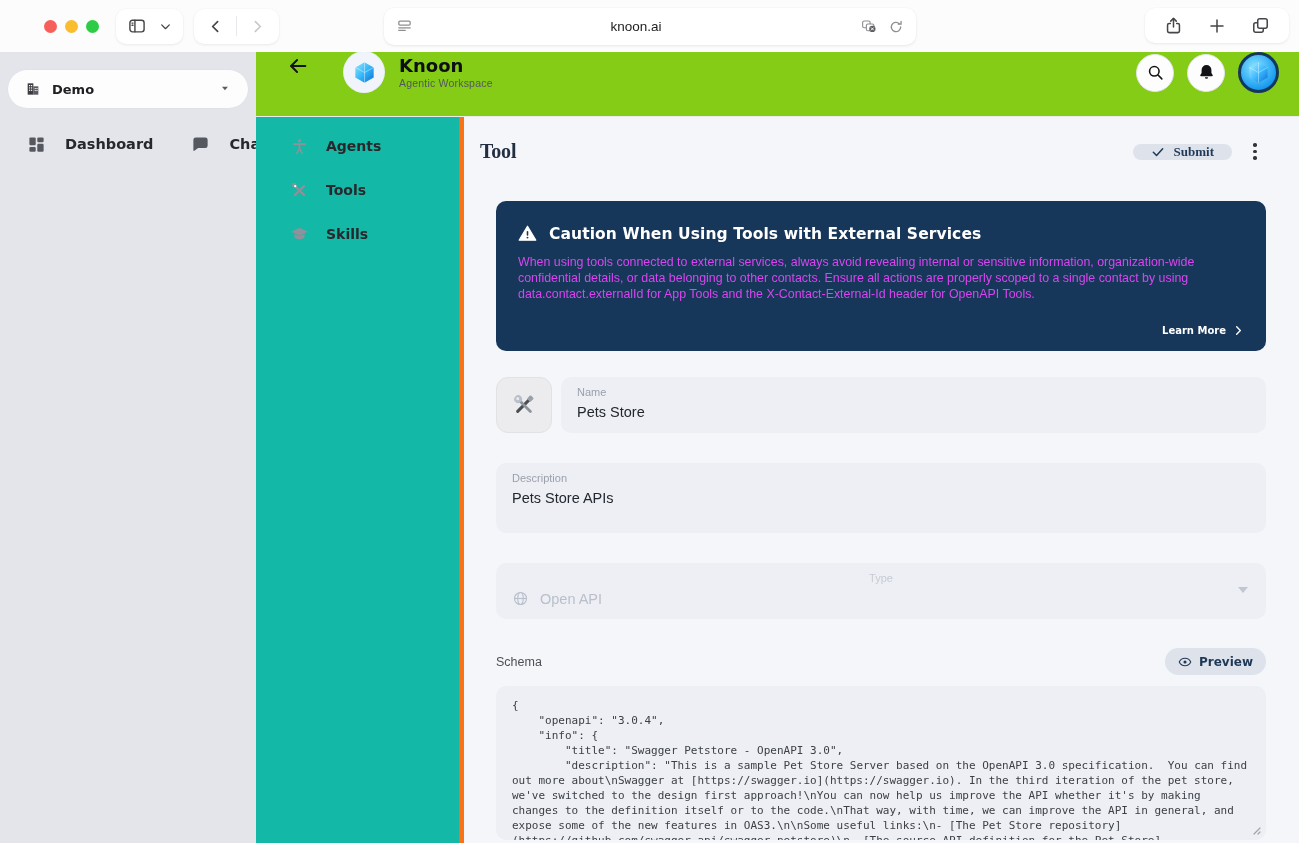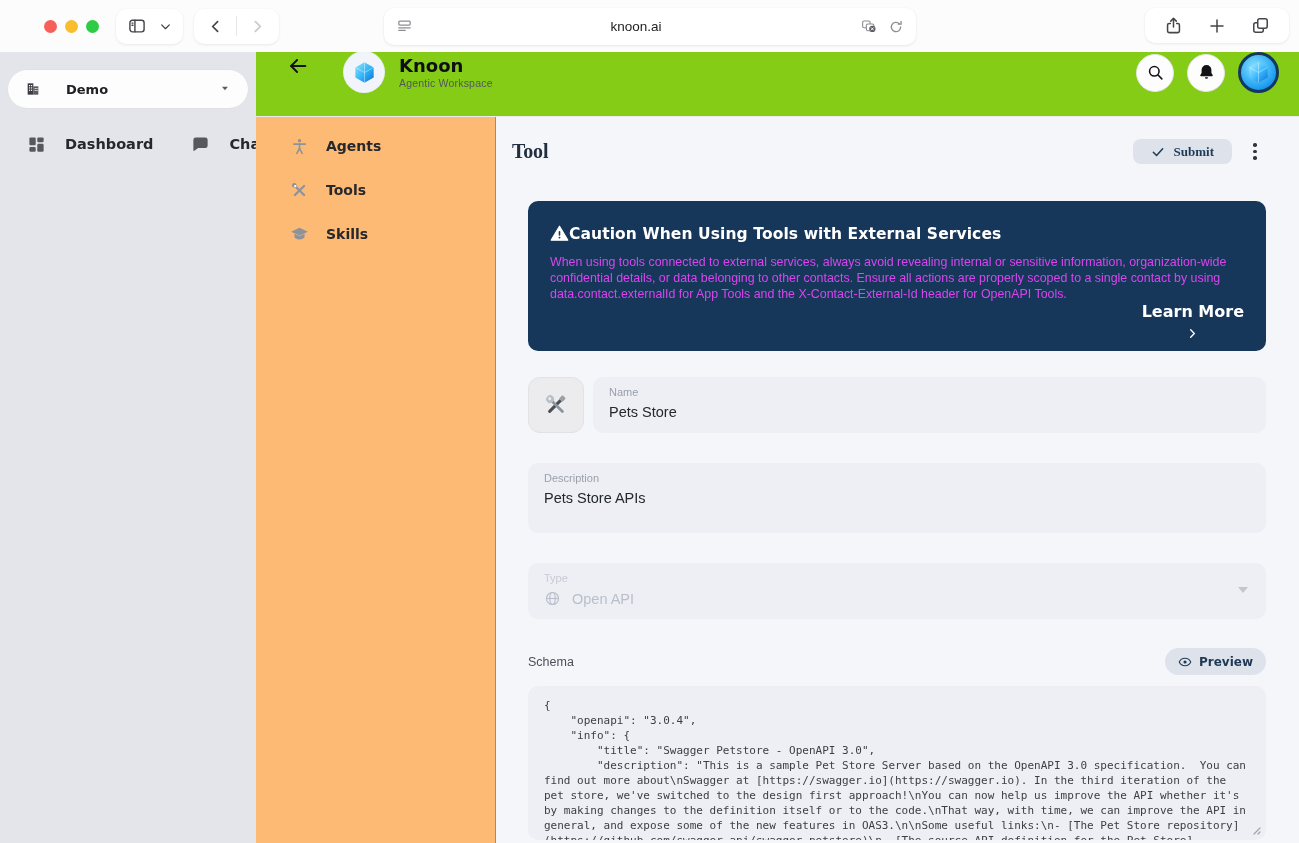--- a/index.html
+++ b/index.html
@@ -28,21 +28,21 @@
     box-shadow:0 1px 3px rgba(0,0,0,0.08), 0 0 0 0.5px rgba(0,0,0,0.02);
     display:flex; align-items:center; padding:0 12px; }
   .url-text { flex:1; text-align:center; font-size:13.5px; color:#1d1d1f; font-family:"Liberation Sans",sans-serif; }
   .url-right { display:flex; align-items:center; gap:10px; }
   .pill-right { position:absolute; right:10px; top:8px; padding:0 19px; gap:25px; }
 
   
   .app { display:flex; height:791px; }
   .sidebar { width:256px; background:#e3e5eb; padding:18px 8px 0; flex:0 0 auto; }
   .workspace-pill { height:38px; background:#fdfdfe; border-radius:20px; display:flex; align-items:center;
-    padding:0 17px; gap:25px; box-shadow:0 0 0 0.5px rgba(0,0,0,0.03); cursor:default; }
+    padding:0 17px; gap:11px; box-shadow:0 0 0 0.5px rgba(0,0,0,0.03); cursor:default; }
   .workspace-pill .ws-label { font-size:13px; font-weight:700; color:#202024; }
   .ws-caret { margin-left:auto; color:#5a5d63; }
   .nav { margin-top:14px; display:flex; }
   .nav-item { height:44px; border-radius:22px; display:flex; align-items:center; gap:19px;
     padding:0 19px; font-size:14.5px; font-weight:700; color:#27272c; cursor:default; }
   .nav-item svg { width:19px; height:19px; color:#55595f; flex:0 0 auto; }
   .nav-item.active { background:#c6cdda; color:#183a5d; }
   .nav-item.active svg { color:#183a5d; }
   .nav-divider { height:1px; background:#d4d6dd; margin:9px 8px; }
 
@@ -56,54 +56,54 @@
   .brand-name { font-size:18px; font-weight:800; color:#0f0f13; line-height:20px; }
   .brand-sub { font-size:10.5px; color:#54575d; letter-spacing:.2px; margin-top:1px; font-family:"Liberation Sans",sans-serif; }
   .hdr-actions { margin-left:auto; display:flex; align-items:center; gap:13px; }
   .round-btn { width:38px; height:38px; border-radius:50%; border:1px solid #e4e4e9; background:#fdfdfe;
     display:flex; align-items:center; justify-content:center; color:#131317; }
   .avatar { width:41px; height:41px; border-radius:50%; border:3px solid #16375c;
     background:radial-gradient(circle at 40% 35%, #8ae4ff, #1a9cf0 70%, #0f6fc9);
     display:flex; align-items:center; justify-content:center; }
 
   .appbody { flex:1; display:flex; min-height:0; }
-  .subsidebar { width:240px; background:#fdba74; border-right:1px solid #f97316; padding-top:7px; flex:0 0 auto; }
+  .subsidebar { width:208px; background:#14b8a6; border-right:5px solid #f97316; padding-top:7px; flex:0 0 auto; }
   .sub-item { height:44px; display:flex; align-items:center; gap:17px; padding:0 34px;
     font-size:14px; font-weight:700; color:#27272c; cursor:default; }
   .sub-item svg { width:19px; height:19px; color:#8d929b; flex:0 0 auto; }
 
   
   .main { flex:1; background:#f5f6fa; padding:18px 33px 0 32px; overflow:hidden; min-width:0; }
   .page-head { display:flex; align-items:center; margin-left:-16px; height:33px;font-family:Liberation Serif, serif; }
   .page-title { font-size:20px; font-weight:800; color:#222f40; letter-spacing:-.2px; }
-  .submit-btn { margin-left:auto; height:25px; background:#dee2eb; border:none; border-radius:8px;
+  .submit-btn { margin-left:auto; height:16px; background:#dee2eb; border:none; border-radius:8px;
     padding:0 18px; display:flex; align-items:center; gap:9px; font-size:13px; font-weight:700;
     color:#1f3a56; font-family:inherit; cursor:pointer; }
   .kebab { width:22px; height:26px; margin-left:12px; display:flex; flex-direction:column;
     align-items:center; justify-content:center; gap:3px; cursor:pointer; }
   .kebab i { width:3.5px; height:3.5px; border-radius:50%; background:#33333a; }
 
   .banner { margin-top:33px; height:150px; background:#16365a; border-radius:10px;
     padding:23px 22px 15px; display:flex; flex-direction:column; color:#fff; }
-  .banner-title-row { display:flex; align-items:center; }
+  .banner-title-row { display:flex; align-items:center; gap:12px; }
   .banner-title { font-size:15.5px; font-weight:800; letter-spacing:.1px; }
   .banner-body { margin-top:11px; font-size:12.4px; line-height:16px; color:#d946ef;
     font-family:"Liberation Sans",sans-serif; }
   .banner-link { margin-top:auto; margin-left:auto; display:flex; align-items:center; gap:7px;
-    font-size:16px; font-weight:700; color:#fff; cursor:pointer;flex-direction:column; }
+    font-size:10px; font-weight:700; color:#fff; cursor:pointer; }
 
   .name-row { margin-top:26px; display:flex; gap:9px; }
   .tool-icon-btn { width:56px; height:56px; background:#ececee; border:1px solid #e2e2e5;
     border-radius:12px; display:flex; align-items:center; justify-content:center; flex:0 0 auto; cursor:pointer; }
   .field { background:#edeff5; border-radius:10px; padding:9px 16px 0; }
   .field-label { font-size:11px; color:#9aa0ab; font-family:"Liberation Sans",sans-serif; }
   .field-value { margin-top:6px; font-size:14.5px; color:#23272e; font-family:"Liberation Sans",sans-serif; }
   .field-name { flex:1; height:56px; }
   .field-desc { margin-top:30px; height:70px; }
-  .field-type { margin-top:30px; height:56px; position:relative; }
+  .field-type { margin-top:30px; height:56px; position:relative;text-align:center; }
   .field-type .field-label { color:#c7cbd5; }
   .type-value { display:flex; align-items:center; gap:11px; color:#b9bfca; }
   .type-caret { position:absolute; right:18px; top:24px; width:0; height:0;
     border-left:5px solid transparent; border-right:5px solid transparent; border-top:6px solid #c2c6d0; }
 
   .schema-head { margin-top:29px; display:flex; align-items:center; height:27px; }
   .schema-label { font-size:12.5px; color:#4b5058; font-family:"Liberation Sans",sans-serif; }
   .preview-btn { margin-left:auto; height:27px; background:#dee2eb; border:none; border-radius:14px;
     padding:0 13px; display:flex; align-items:center; gap:7px; font-size:12px; font-weight:700;
     color:#1e3956; font-family:inherit; cursor:pointer; }

